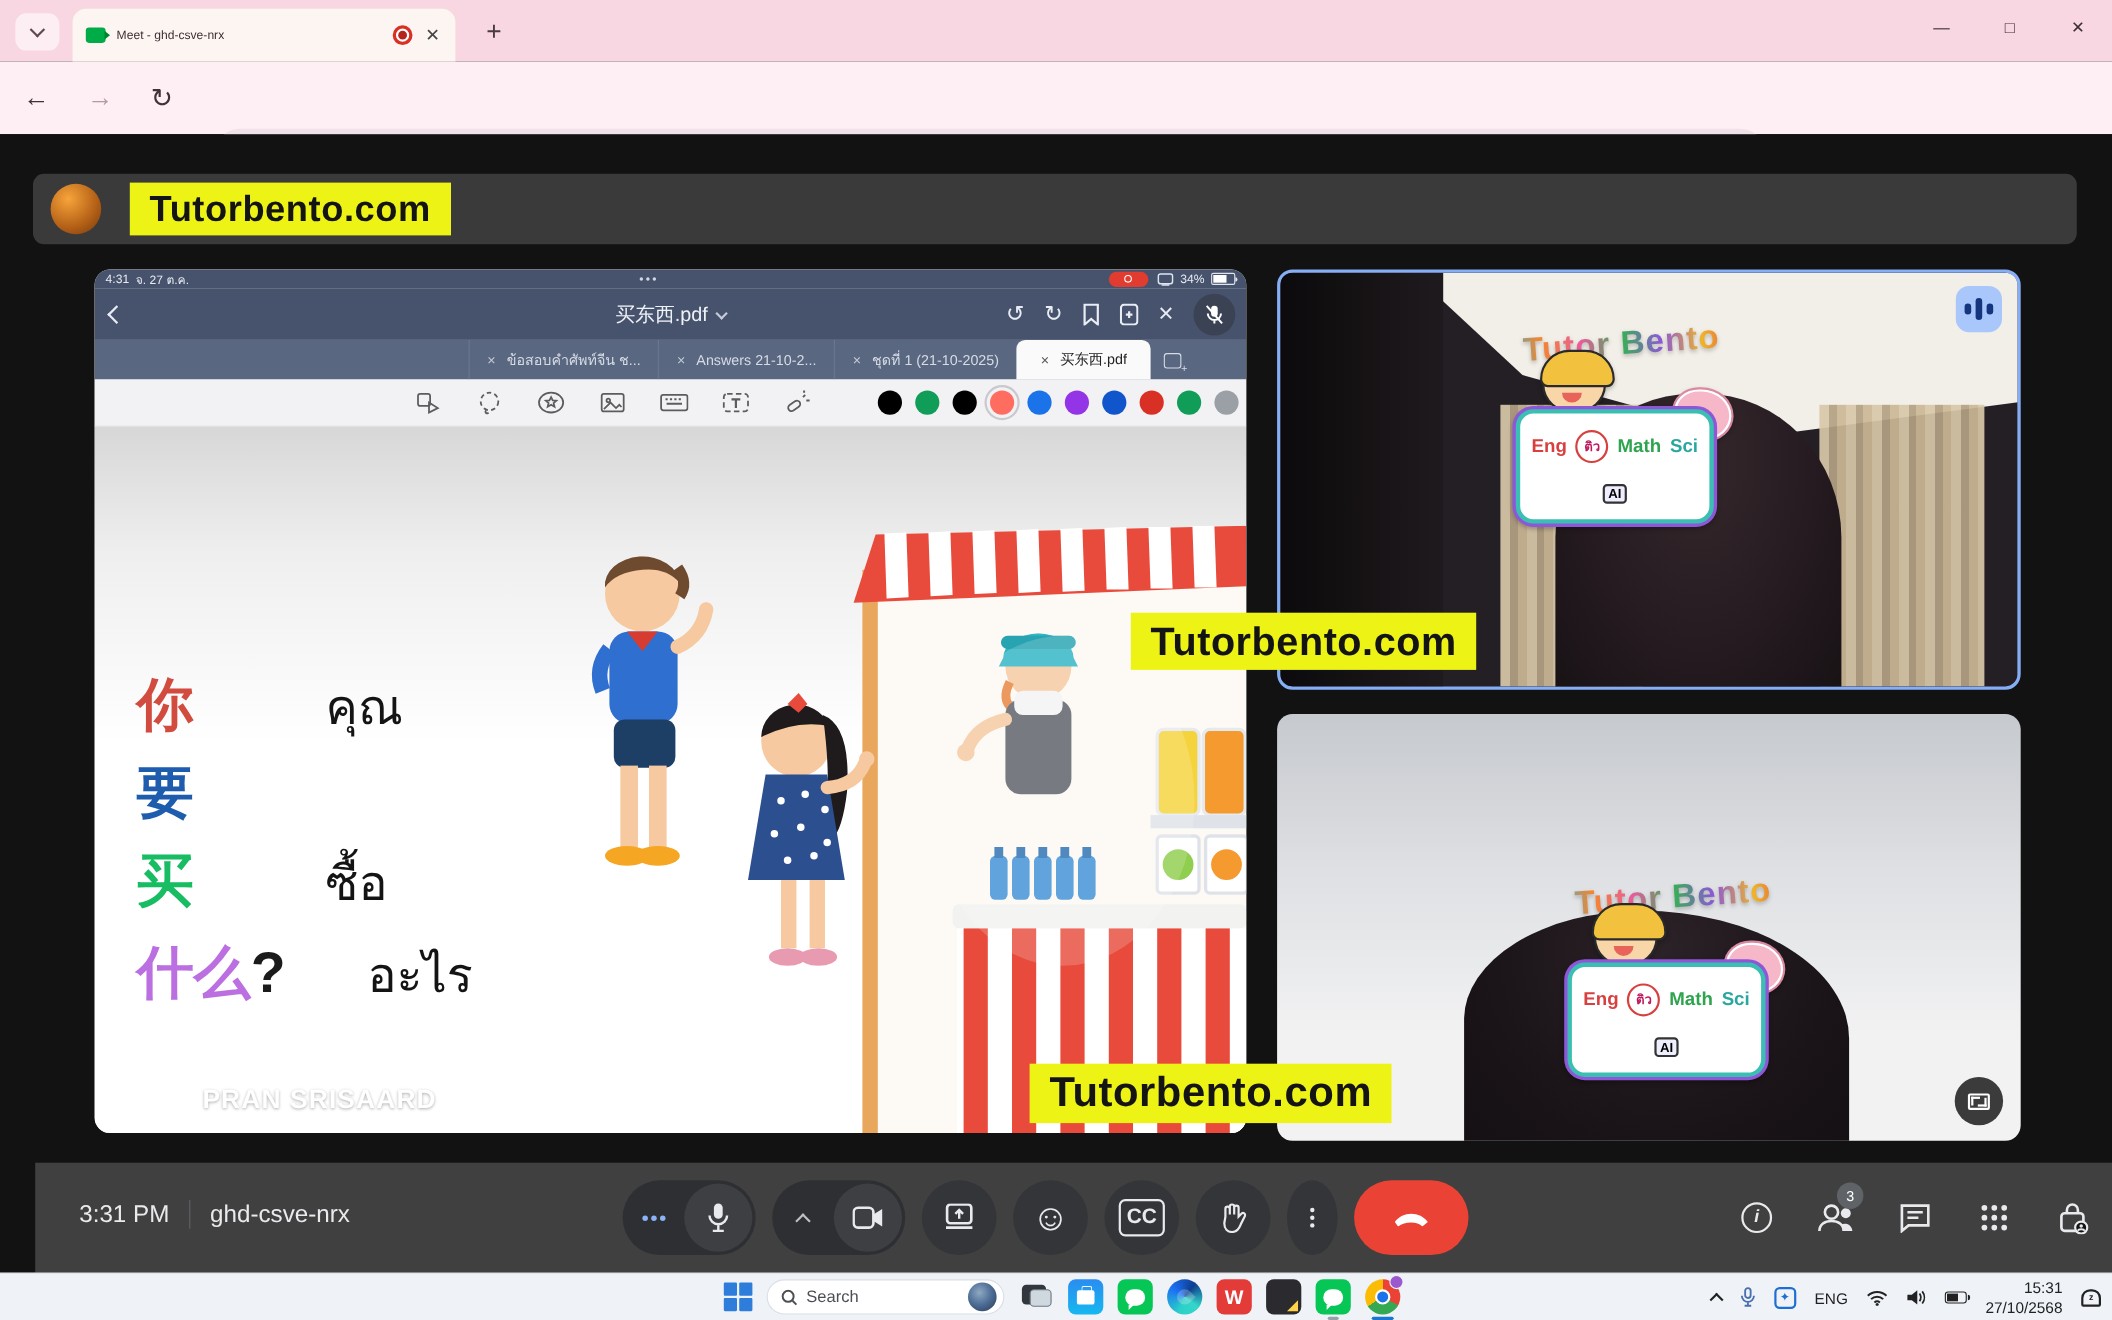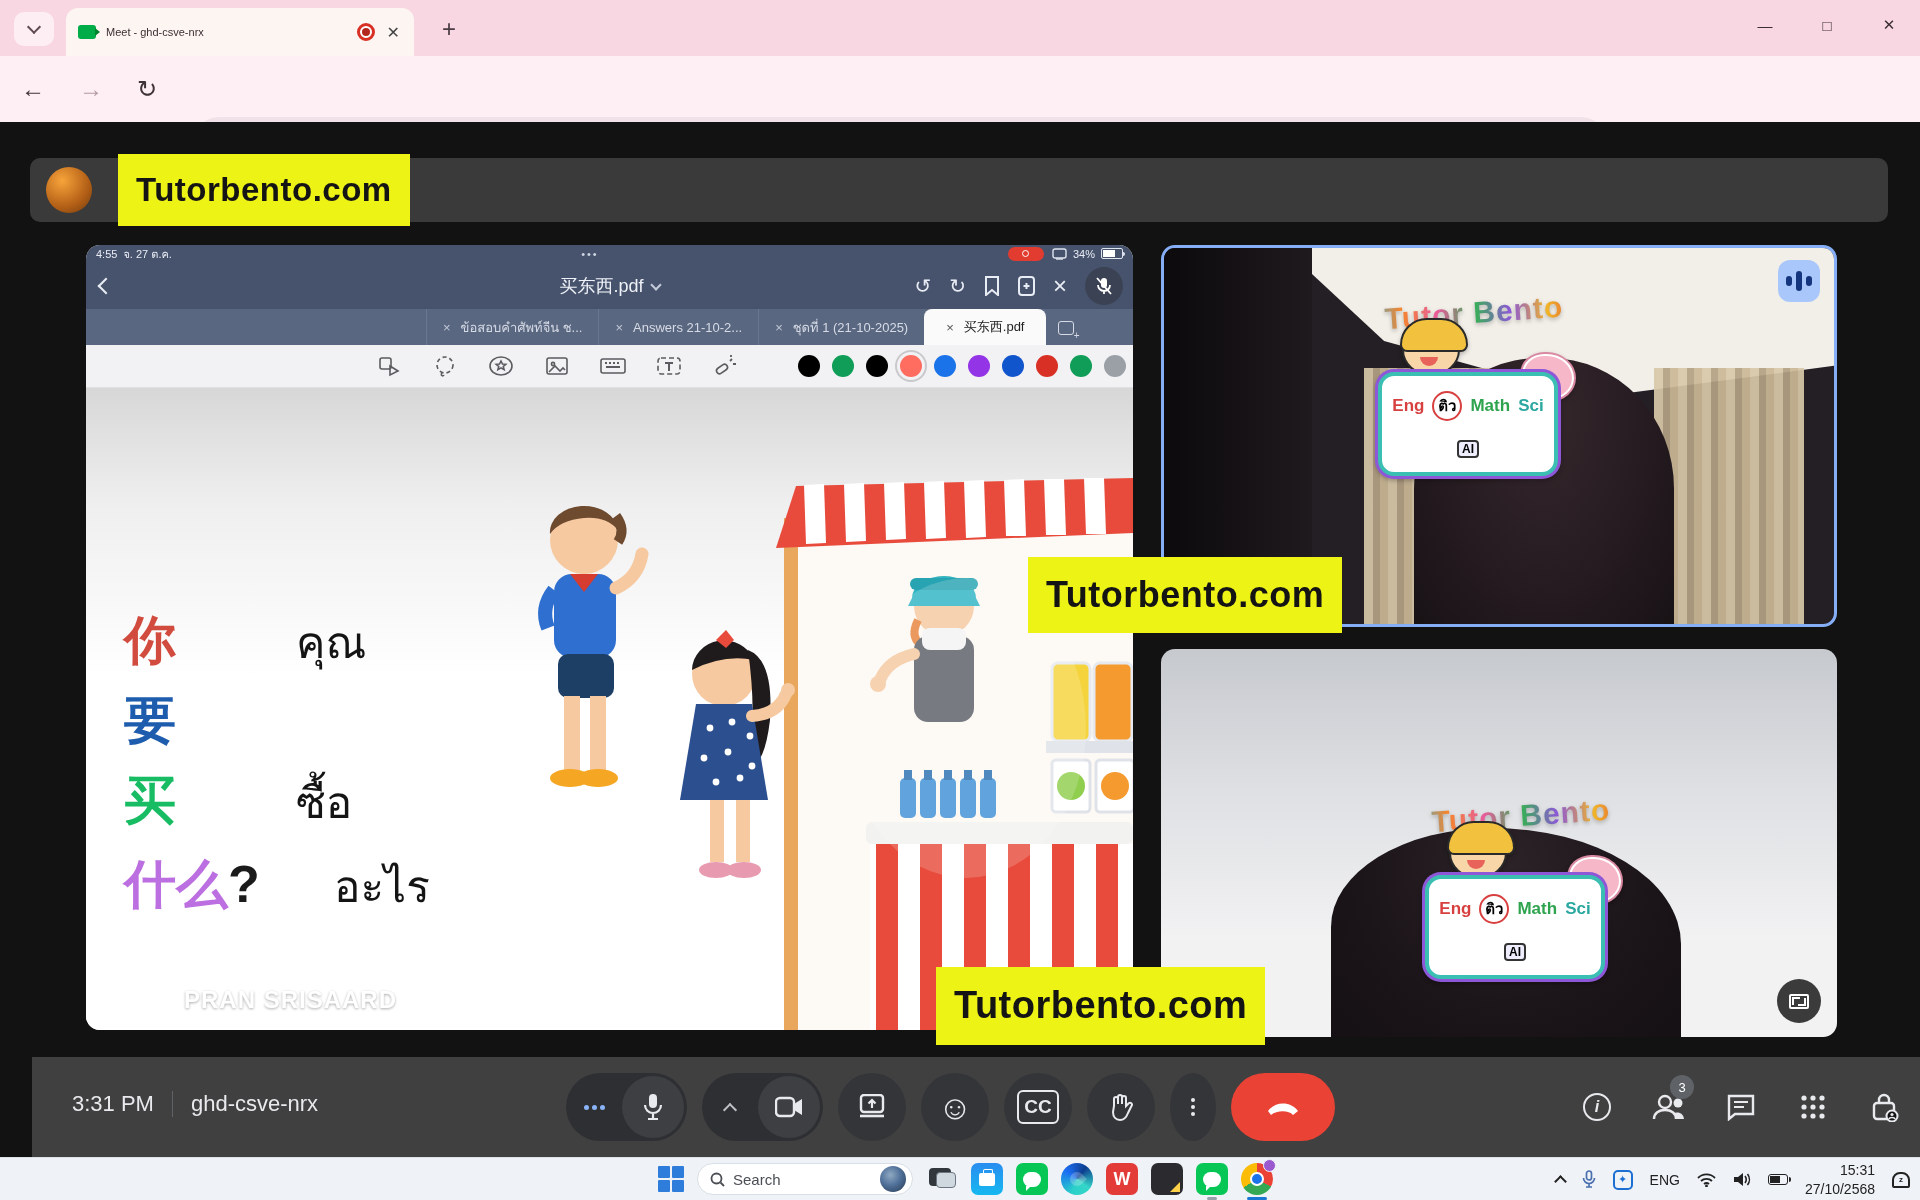--- a/index.html
+++ b/index.html
@@ -36,21 +36,21 @@
   .cheese { width:18px; height:14px; background:#f7c948; border-radius:3px 8px 3px 3px; position:relative; transform:rotate(-8deg); }
   .cheese::before { content:""; position:absolute; left:4px; top:4px; width:4px; height:4px; border-radius:50%; background:#d79a1e; }
   .kebab { display:flex; flex-direction:column; gap:3px; }
   .kebab b, .meatball b { width:4px; height:4px; border-radius:50%; background:#3f3337; display:block; }
   .vdivider { width:1px; height:24px; background:#e3b7c4; }
 
   
   .meet { position:absolute; left:0; top:122px; width:1920px; height:1035px; background:#121212; }
   .banner { position:absolute; left:30px; top:36px; width:1858px; height:64px; background:#3a3a3b; border-radius:10px; display:flex; align-items:center; padding:0 16px; gap:26px; }
   .banner-avatar { width:46px; height:46px; border-radius:50%; background:radial-gradient(circle at 35% 30%, #f7a43b, #b35f16 60%, #6e3a0e); }
-  .yellowtag { background:#eef316; color:#141414; font-weight:bold; font-size:33px; letter-spacing:0.5px; padding:18px 18px; line-height:1.1; white-space:nowrap; }
+  .yellowtag { background:#eef316; color:#141414; font-weight:bold; font-size:33px; letter-spacing:0.5px; padding:6px 18px; line-height:1.1; white-space:nowrap; }
 
   
   .tile-shared { position:absolute; left:86px; top:123px; width:1047px; height:785px; border-radius:14px; overflow:hidden; background:#fff; }
   .ipad-status { position:absolute; left:0; top:0; width:100%; height:17px; background:#47536c; color:#e8ecf4; font-size:11px; display:flex; align-items:center; padding:0 10px; }
   .ipad-status .mid { flex:1; text-align:center; letter-spacing:2px; color:#cfd6e4; }
   .rec-pill { width:36px; height:14px; border-radius:7px; background:#e23b30; display:flex; align-items:center; justify-content:center; margin-right:8px; }
   .rec-pill i { width:7px; height:7px; border:1.5px solid #fff; border-radius:50%; display:block; }
   .batt { width:22px; height:11px; border:1px solid #dfe5ef; border-radius:2px; margin-left:6px; position:relative; }
   .batt::before { content:""; position:absolute; left:1px; top:1px; bottom:1px; width:12px; background:#fff; }
   .batt::after { content:""; position:absolute; right:-3px; top:2.5px; width:2px; height:4px; background:#dfe5ef; border-radius:0 2px 2px 0; }
@@ -115,21 +115,21 @@
   .sticker { position:absolute; width:220px; text-align:center; filter:drop-shadow(0 2px 2px rgba(0,0,0,.25)); }
   .sticker-title { font-size:30px; font-weight:bold; background:linear-gradient(90deg,#2bb3e8,#f5862c,#e85c9c,#35b153,#8d57d8,#f0b428,#e04444); -webkit-background-clip:text; background-clip:text; color:transparent; text-shadow:none; letter-spacing:1px; transform:rotate(-4deg); }
   .sticker-body { position:relative; margin-top:2px; height:150px; }
   .girl-head { position:absolute; left:38px; top:-8px; width:58px; height:52px; background:#f8d6a8; border-radius:50%; border:2.5px solid #2a2a2a; }
   .girl-head::before { content:""; position:absolute; left:-4px; top:-8px; width:64px; height:30px; background:#f2c23e; border-radius:30px 30px 8px 8px; border:2.5px solid #2a2a2a; }
   .girl-head::after { content:""; position:absolute; left:16px; bottom:8px; width:18px; height:9px; background:#e8645a; border-radius:0 0 12px 12px; }
   .brain { position:absolute; right:10px; top:22px; width:52px; height:46px; background:#f6b8c8; border-radius:45% 55% 50% 50%; border:2.5px solid #fff; box-shadow:0 0 0 2px #d989a2; }
   .bento { position:absolute; left:14px; top:40px; width:180px; height:104px; background:#fff; border:4px solid #3bbfb3; border-radius:16px; box-shadow:0 0 0 3px #8d57d8; display:flex; flex-wrap:wrap; align-items:center; justify-content:center; gap:2px 8px; padding:6px; }
   .bento span { font-weight:bold; font-size:17px; }
   .bento .ai-chip { font-size:12px; border:2px solid #333; border-radius:4px; padding:0 3px; background:#eef; }
-  .bento .tiw { width:30px; height:30px; border-radius:50%; background:#fff; border:2px solid #d84040; color:#000000; font-size:15px; display:flex; align-items:center; justify-content:center; }
+  .bento .tiw { width:30px; height:30px; border-radius:50%; background:#fff; border:2px solid #d84040; color:#be185d; font-size:12px; display:flex; align-items:center; justify-content:center; }
 
   .watermark { position:absolute; z-index:20; }
 
   
   .controlbar { position:absolute; left:0; top:935px; width:1920px; height:100px; background:#404040;margin-left:32px; }
   .cb-left { position:absolute; left:40px; top:34px; display:flex; align-items:center; gap:18px; color:#e8eaed; font-size:22px; }
   .cb-div { width:1px; height:26px; background:#5f6368; }
   .cb-center { position:absolute; left:534px; top:16px; display:flex; align-items:center; gap:15px; }
   .pillbtn { height:68px; border-radius:34px; background:#2e2f33; display:flex; align-items:center; }
   .pill-left { width:56px; display:flex; align-items:center; justify-content:center; gap:3px; }
@@ -257,21 +257,21 @@
   <div class="meet">
 
     <div class="banner">
       <span class="banner-avatar"></span>
       <span class="yellowtag">Tutorbento.com</span>
     </div>
 
     <div class="tile-shared">
 
       <div class="ipad-status">
-        <span>4:55</span>
+        <span>4:31</span>
         <span style="margin-left:6px;">จ. 27 ต.ค.</span>
         <span class="mid">•••</span>
         <span class="rec-pill">
             <i></i>
           </span>
         <svg width="15" height="12" viewBox="0 0 15 12">
             <rect x="1" y="1" width="13" height="9" rx="2" fill="none" stroke="#dfe5ef" stroke-width="1.4"></rect>
             <path d="M4 11h7" stroke="#dfe5ef" stroke-width="1.4"></path>
           </svg>
         <span style="margin-left:6px;">34%</span>

